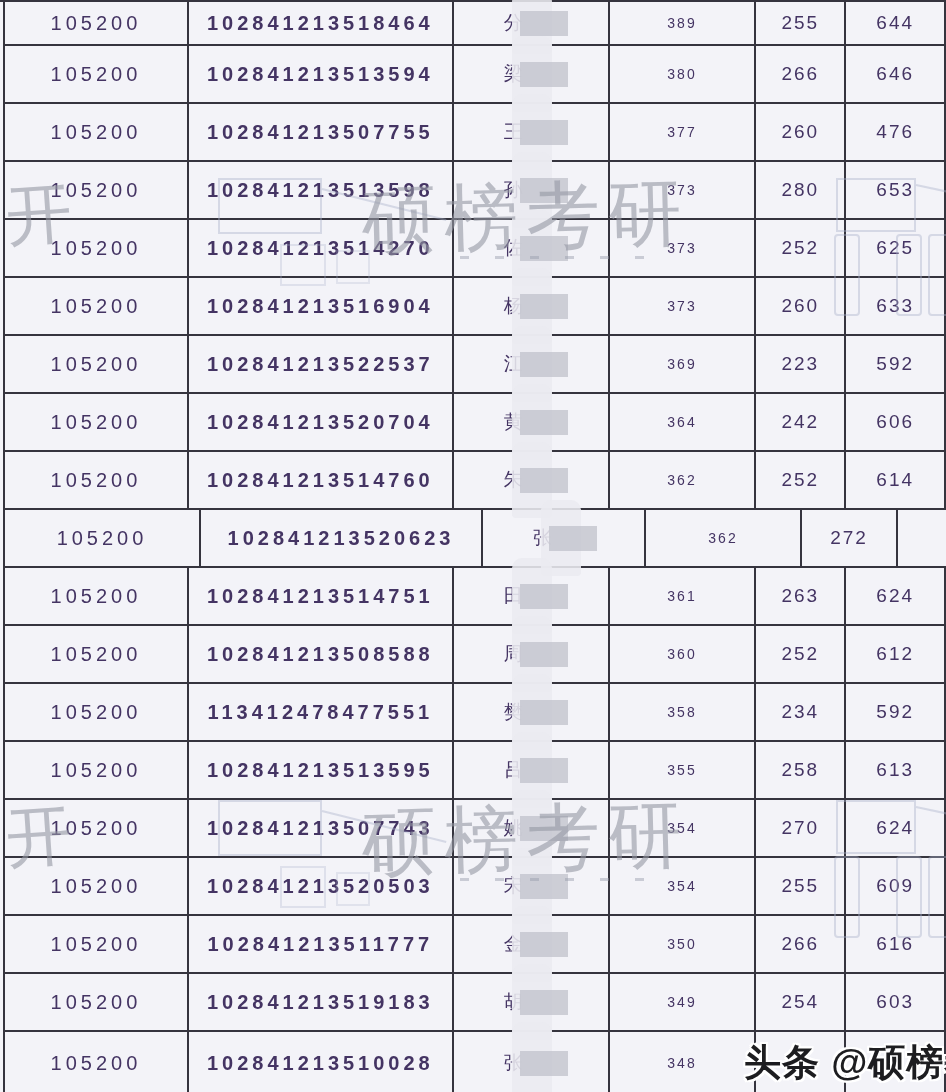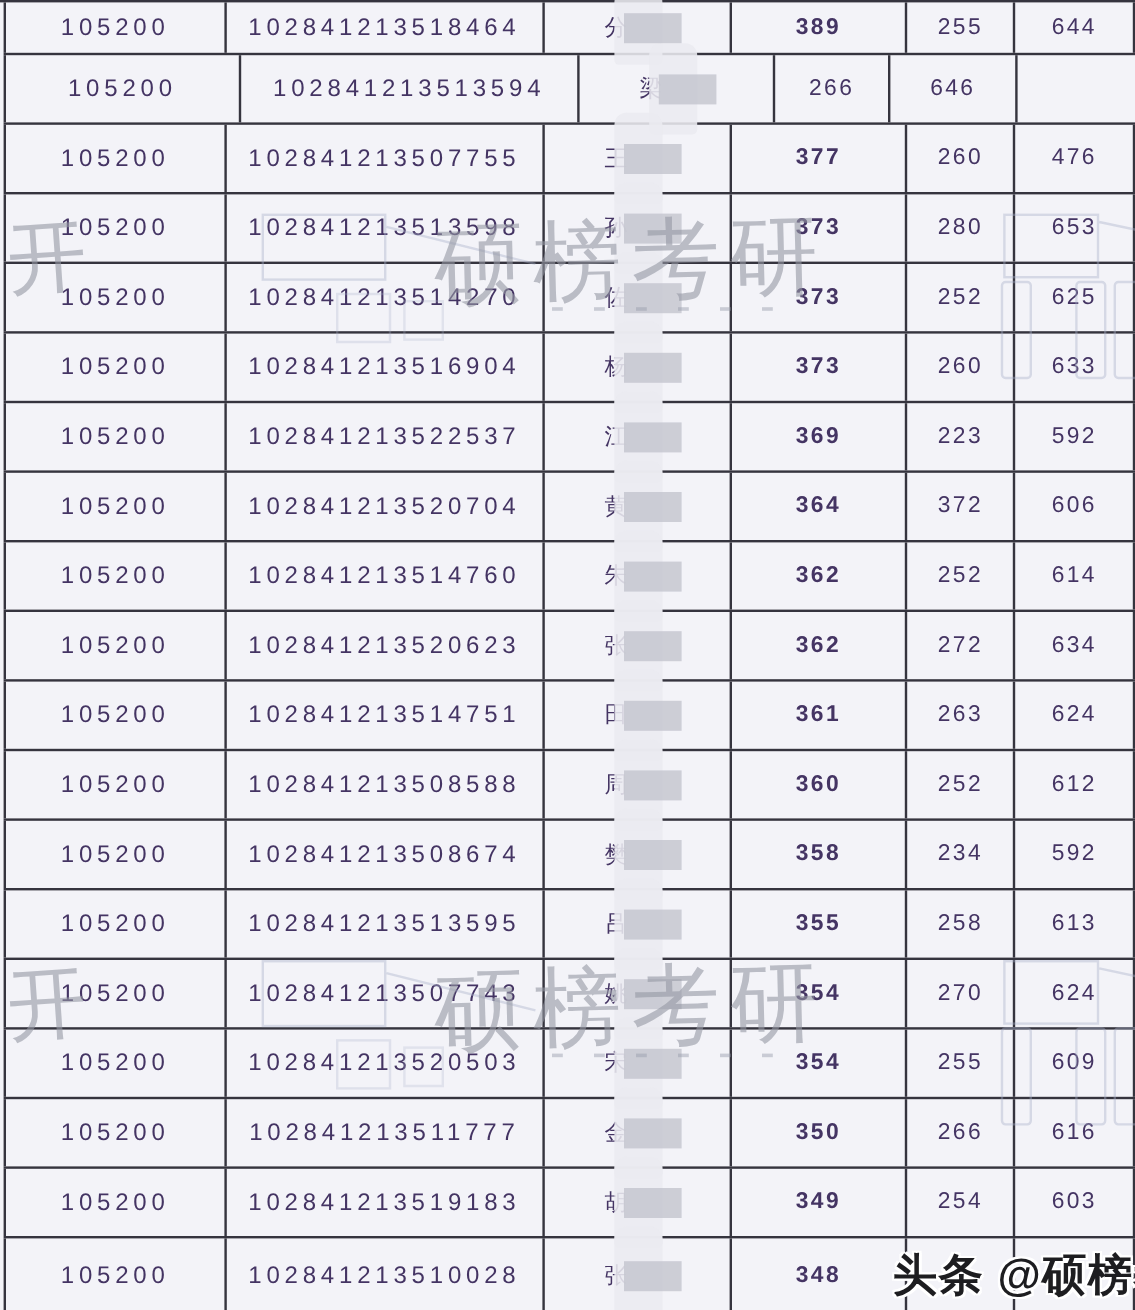--- a/index.html
+++ b/index.html
@@ -35,23 +35,23 @@
   .cell{
     position:relative;
     display:flex;align-items:center;justify-content:center;
     border-right:2px solid var(--line);
     color:var(--ink);
     font-size:20px;
     letter-spacing:4px;
     background:transparent;
   }
   .cell.c1{width:198px;border-left:2px solid var(--line);}
-  .cell.c2{width:282px;}
+  .cell.c2{width:282px;font-weight:bold;}
   .cell.c3{width:163px;justify-content:flex-start;padding-left:50px;font-size:19px;letter-spacing:0;}
-  .cell.c4{width:156px;font-size:19px;letter-spacing:2px;font-weight:bold;}
+  .cell.c4{width:156px;font-size:14px;letter-spacing:2px;}
   .cell.c5{width:96px;font-size:19px;letter-spacing:2px;}
   .cell.c6{width:106px;font-size:19px;letter-spacing:2px;}
   
   .blur-strip{
     position:absolute;left:58px;top:-10px;
     width:40px;height:calc(100% + 20px);
     background:rgba(234,234,240,0.88);
     border-radius:10px 10px 4px 4px;
     z-index:2;
   }
@@ -132,20 +132,21 @@
     </div>
 
     <div class="row">
       <div class="cell c1">105200</div>
       <div class="cell c2">102841213513594</div>
       <div class="cell c3">
         <span class="name-char">梁</span>
         <span class="blur-strip"></span>
         <span class="blur-box"></span>
       </div>
+      <div class="cell c4">380</div>
       <div class="cell c5">266</div>
       <div class="cell c6">646</div>
     </div>
 
     <div class="row">
       <div class="cell c1">105200</div>
       <div class="cell c2">102841213507755</div>
       <div class="cell c3">
         <span class="name-char">王</span>
         <span class="blur-strip"></span>
@@ -210,21 +211,21 @@
 
     <div class="row">
       <div class="cell c1">105200</div>
       <div class="cell c2">102841213520704</div>
       <div class="cell c3">
         <span class="name-char">黄</span>
         <span class="blur-strip"></span>
         <span class="blur-box"></span>
       </div>
       <div class="cell c4">364</div>
-      <div class="cell c5">372</div>
+      <div class="cell c5">242</div>
       <div class="cell c6">606</div>
     </div>
 
     <div class="row">
       <div class="cell c1">105200</div>
       <div class="cell c2">102841213514760</div>
       <div class="cell c3">
         <span class="name-char">朱</span>
         <span class="blur-strip"></span>
         <span class="blur-box"></span>
@@ -237,21 +238,20 @@
     <div class="row">
       <div class="cell c1">105200</div>
       <div class="cell c2">102841213520623</div>
       <div class="cell c3">
         <span class="name-char">张</span>
         <span class="blur-strip"></span>
         <span class="blur-box"></span>
       </div>
       <div class="cell c4">362</div>
       <div class="cell c5">272</div>
-      <div class="cell c6">634</div>
     </div>
 
     <div class="row">
       <div class="cell c1">105200</div>
       <div class="cell c2">102841213514751</div>
       <div class="cell c3">
         <span class="name-char">田</span>
         <span class="blur-strip"></span>
         <span class="blur-box"></span>
       </div>
@@ -268,21 +268,21 @@
         <span class="blur-strip"></span>
         <span class="blur-box"></span>
       </div>
       <div class="cell c4">360</div>
       <div class="cell c5">252</div>
       <div class="cell c6">612</div>
     </div>
 
     <div class="row">
       <div class="cell c1">105200</div>
-      <div class="cell c2">102841213508674</div>
+      <div class="cell c2">113412478477551</div>
       <div class="cell c3">
         <span class="name-char">樊</span>
         <span class="blur-strip"></span>
         <span class="blur-box"></span>
       </div>
       <div class="cell c4">358</div>
       <div class="cell c5">234</div>
       <div class="cell c6">592</div>
     </div>
 

